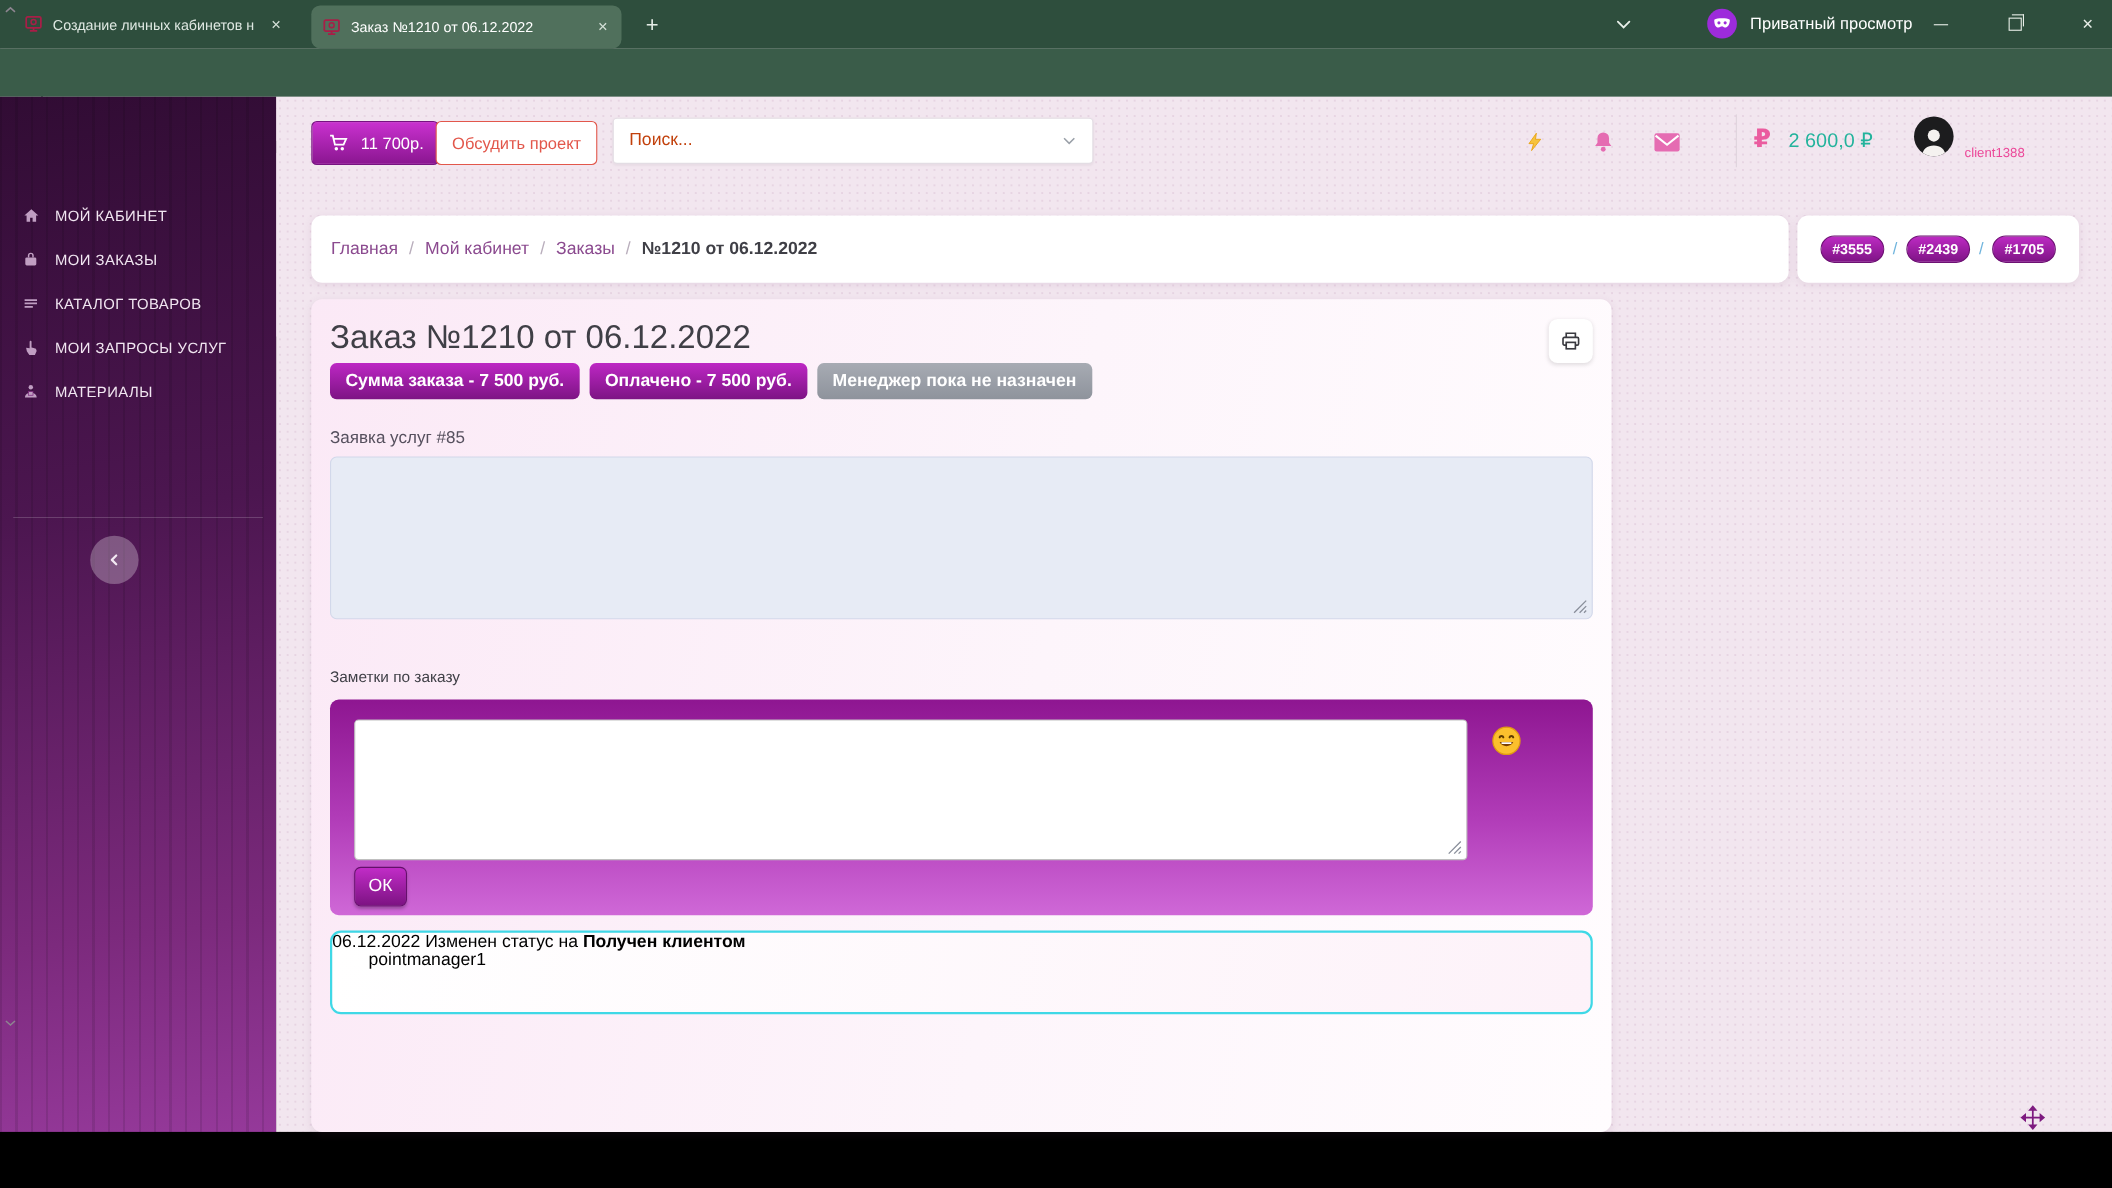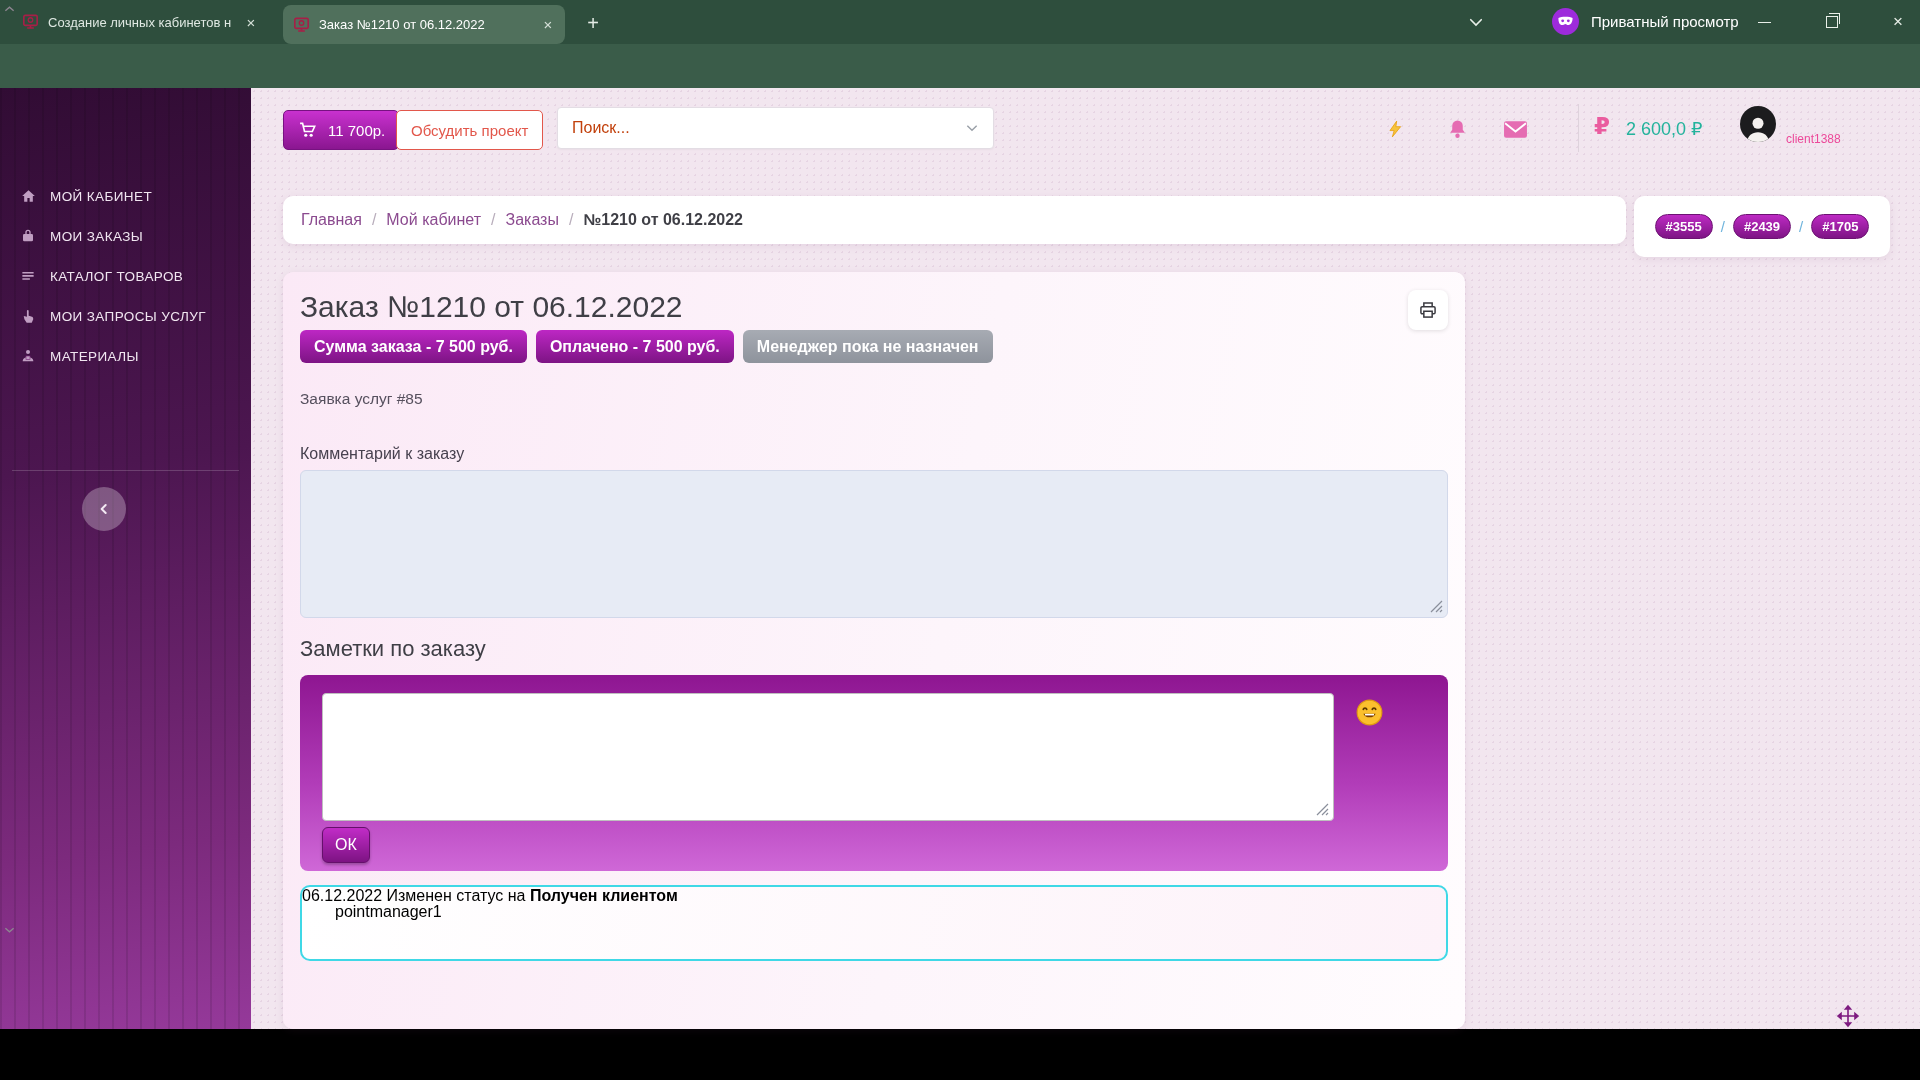--- a/index.html
+++ b/index.html
@@ -62,42 +62,42 @@
   .search-select .car{margin-left:auto;}
   .hdr-ic{position:absolute;top:116px;width:26px;height:26px;display:flex;align-items:center;justify-content:center;}
   .hdr-div{position:absolute;left:1578px;top:104px;width:0;height:48px;border-left:1px solid #ded3dc;}
   .rub{position:absolute;left:1594px;top:113px;font-size:23px;font-weight:bold;color:#ea5c9f;}
   .balance{position:absolute;left:1626px;top:118px;font-size:18px;color:#23b39c;}
   .avatar{position:absolute;left:1740px;top:106px;width:36px;height:36px;border-radius:50%;background:#1c1c1e;display:flex;align-items:flex-end;justify-content:center;overflow:hidden;}
   .username{position:absolute;left:1786px;top:132px;font-size:12px;color:#ec4899;}
 
   
   .card{background:linear-gradient(100deg,#fbe9f6 0%,#fdf5fb 55%,#fffcfe 100%);border-radius:10px;box-shadow:0 2px 8px rgba(120,60,110,0.10);}
-  .crumb-card{position:absolute;left:283px;top:196px;width:1343px;height:48px;background:#fff;border-radius:10px;box-shadow:0 2px 8px rgba(120,60,110,0.10);display:flex;align-items:center;padding:0 18px;box-sizing:border-box;gap:10px;font-size:16px;}
+  .crumb-card{position:absolute;left:283px;top:196px;width:1343px;height:61px;background:#fff;border-radius:10px;box-shadow:0 2px 8px rgba(120,60,110,0.10);display:flex;align-items:center;padding:0 18px;box-sizing:border-box;gap:10px;font-size:16px;}
   .crumb-link{color:#8b4a8f;}
   .crumb-sep{color:#b9aebc;}
   .crumb-cur{color:#3f3f46;font-weight:bold;}
   .refs-card{position:absolute;left:1634px;top:196px;width:256px;height:61px;background:#fff;border-radius:10px;box-shadow:0 2px 8px rgba(120,60,110,0.10);display:flex;align-items:center;justify-content:center;gap:8px;}
   .ref-pill{background:linear-gradient(180deg,#bd2ac3,#7e1485);border:1px solid #6d1173;color:#fff;font-weight:bold;font-size:13px;border-radius:13px;padding:4px 10px;}
   .ref-sep{color:#6fb4dd;font-size:15px;}
 
   
   .order-card{position:absolute;left:283px;top:272px;width:1182px;height:757px;padding:18px 17px;box-sizing:border-box;}
   .title-row{display:flex;align-items:flex-start;}
   .order-title{font-size:30px;color:#3f3f46;}
   .print-btn{margin-left:auto;width:40px;height:40px;background:#fff;border-radius:8px;box-shadow:0 1px 4px rgba(0,0,0,0.12);display:flex;align-items:center;justify-content:center;}
   .badge-row{display:flex;gap:9px;}
   .badge{height:33px;display:flex;align-items:center;padding:0 14px;border-radius:6px;color:#fff;font-weight:bold;font-size:16px;}
   .badge.purple{background:linear-gradient(180deg,#bd27c4,#7d1484);}
   .badge.gray{background:linear-gradient(180deg,#a7abb3,#8e939c);}
   .request-link{margin-top:27px;font-size:15.5px;color:#56505e;}
   .field-label{margin-top:37px;font-size:16px;color:#47414f;}
   .comment-area{margin-top:7px;width:100%;height:148px;background:#e7ebf5;border:1px solid #d2d8ea;border-radius:6px;box-sizing:border-box;resize:none;position:relative;}
   .resize-grip{position:absolute;right:4px;bottom:4px;}
-  .notes-label{margin-top:18px;font-size:22px;color:#3f3f46;}
+  .notes-label{margin-top:44px;font-size:14px;color:#3f3f46;}
   .notes-box{position:relative;margin-top:13px;width:100%;height:196px;border-radius:8px;background:linear-gradient(180deg,#8e1691 0%,#b13cb8 55%,#cf68d7 100%);box-sizing:border-box;}
   .notes-input{position:absolute;left:22px;top:18px;width:1010px;height:126px;background:#fff;border:1px solid #bfbfbf;border-radius:4px;}
   .emoji{position:absolute;left:1056px;top:24px;}
   .ok-btn{position:absolute;left:22px;top:152px;width:46px;height:34px;border-radius:6px;background:linear-gradient(180deg,#c12cc7,#7d1383);border:1px solid #65106b;box-shadow:0 2px 3px rgba(0,0,0,0.25);color:#fff;font-size:16px;display:flex;align-items:center;justify-content:center;}
   .history-box{position:relative;margin-top:14px;width:100%;height:76px;border:2px solid #3fd8e6;border-radius:10px;background:linear-gradient(100deg,#fff 0%,#fdf2f9 100%);box-sizing:border-box;}
   .user-pill{position:absolute;left:16px;top:13px;height:24px;display:flex;align-items:center;gap:5px;background:linear-gradient(180deg,#aester;}
   .user-pill{background:linear-gradient(180deg,#ac22b2,#731078);border-radius:12px;padding:0 10px;color:#fff;font-weight:bold;font-size:13px;}
   .hist-date{position:absolute;right:18px;top:15px;color:#8d8d97;font-size:15px;}
   .hist-line{position:absolute;left:16px;top:47px;font-size:15.5px;color:#3a3a41;}
 
@@ -400,21 +400,20 @@
             <rect x="7" y="13.5" width="10" height="7" fill="#fff" stroke="#3a3a40" stroke-width="1.8"></rect>
           </svg>
       </div>
     </div>
     <div class="badge-row">
       <span class="badge purple">Сумма заказа - 7 500 руб.</span>
       <span class="badge purple">Оплачено - 7 500 руб.</span>
       <span class="badge gray">Менеджер пока не назначен</span>
     </div>
     <div class="request-link">Заявка услуг #85</div>
-    <div class="field-label">Комментарий к заказу</div>
     <div class="comment-area">
       <span class="resize-grip">
         <svg width="13" height="13" viewBox="0 0 13 13">
             <path d="M12 1L1 12M12 6L6 12M12 10l-2 2" stroke="#8a8f9b" stroke-width="1.2"></path>
           </svg>
       </span>
     </div>
     <div class="notes-label">Заметки по заказу</div>
     <div class="notes-box">
       <div class="notes-input">

